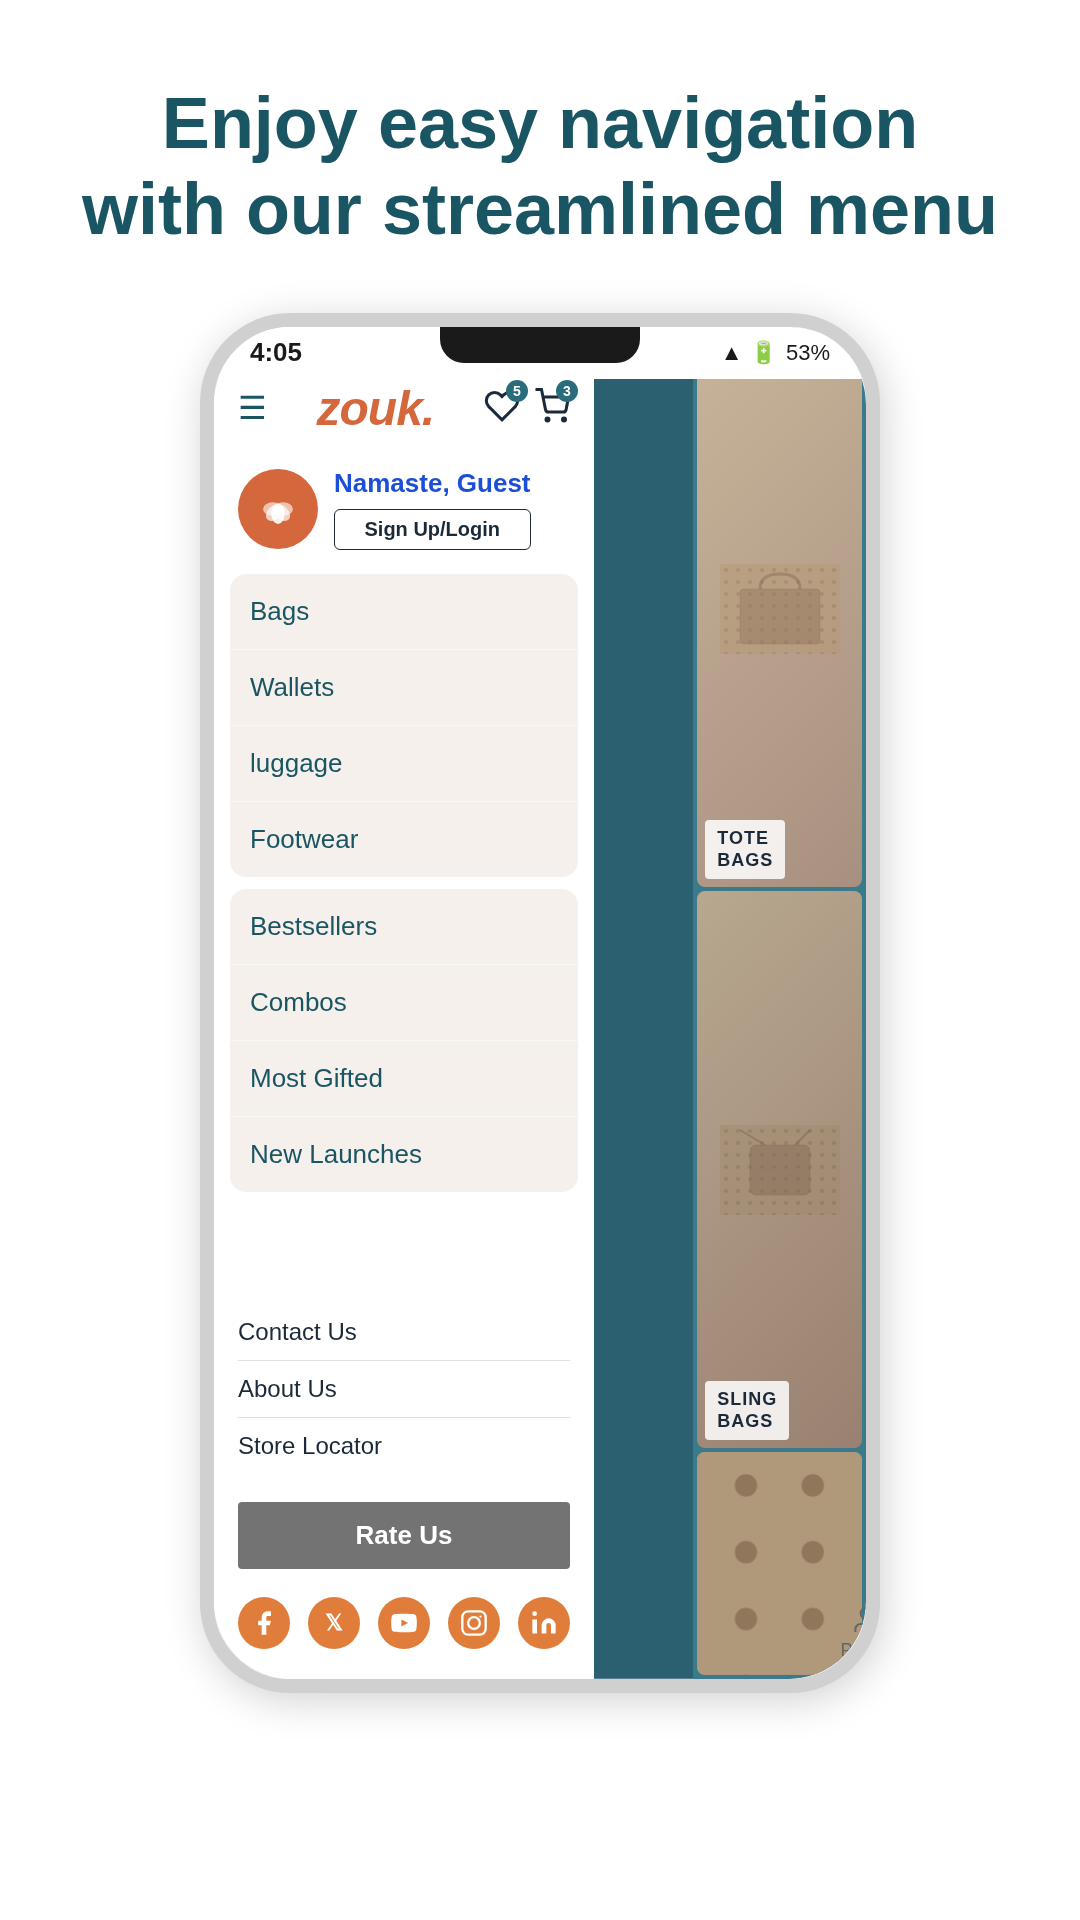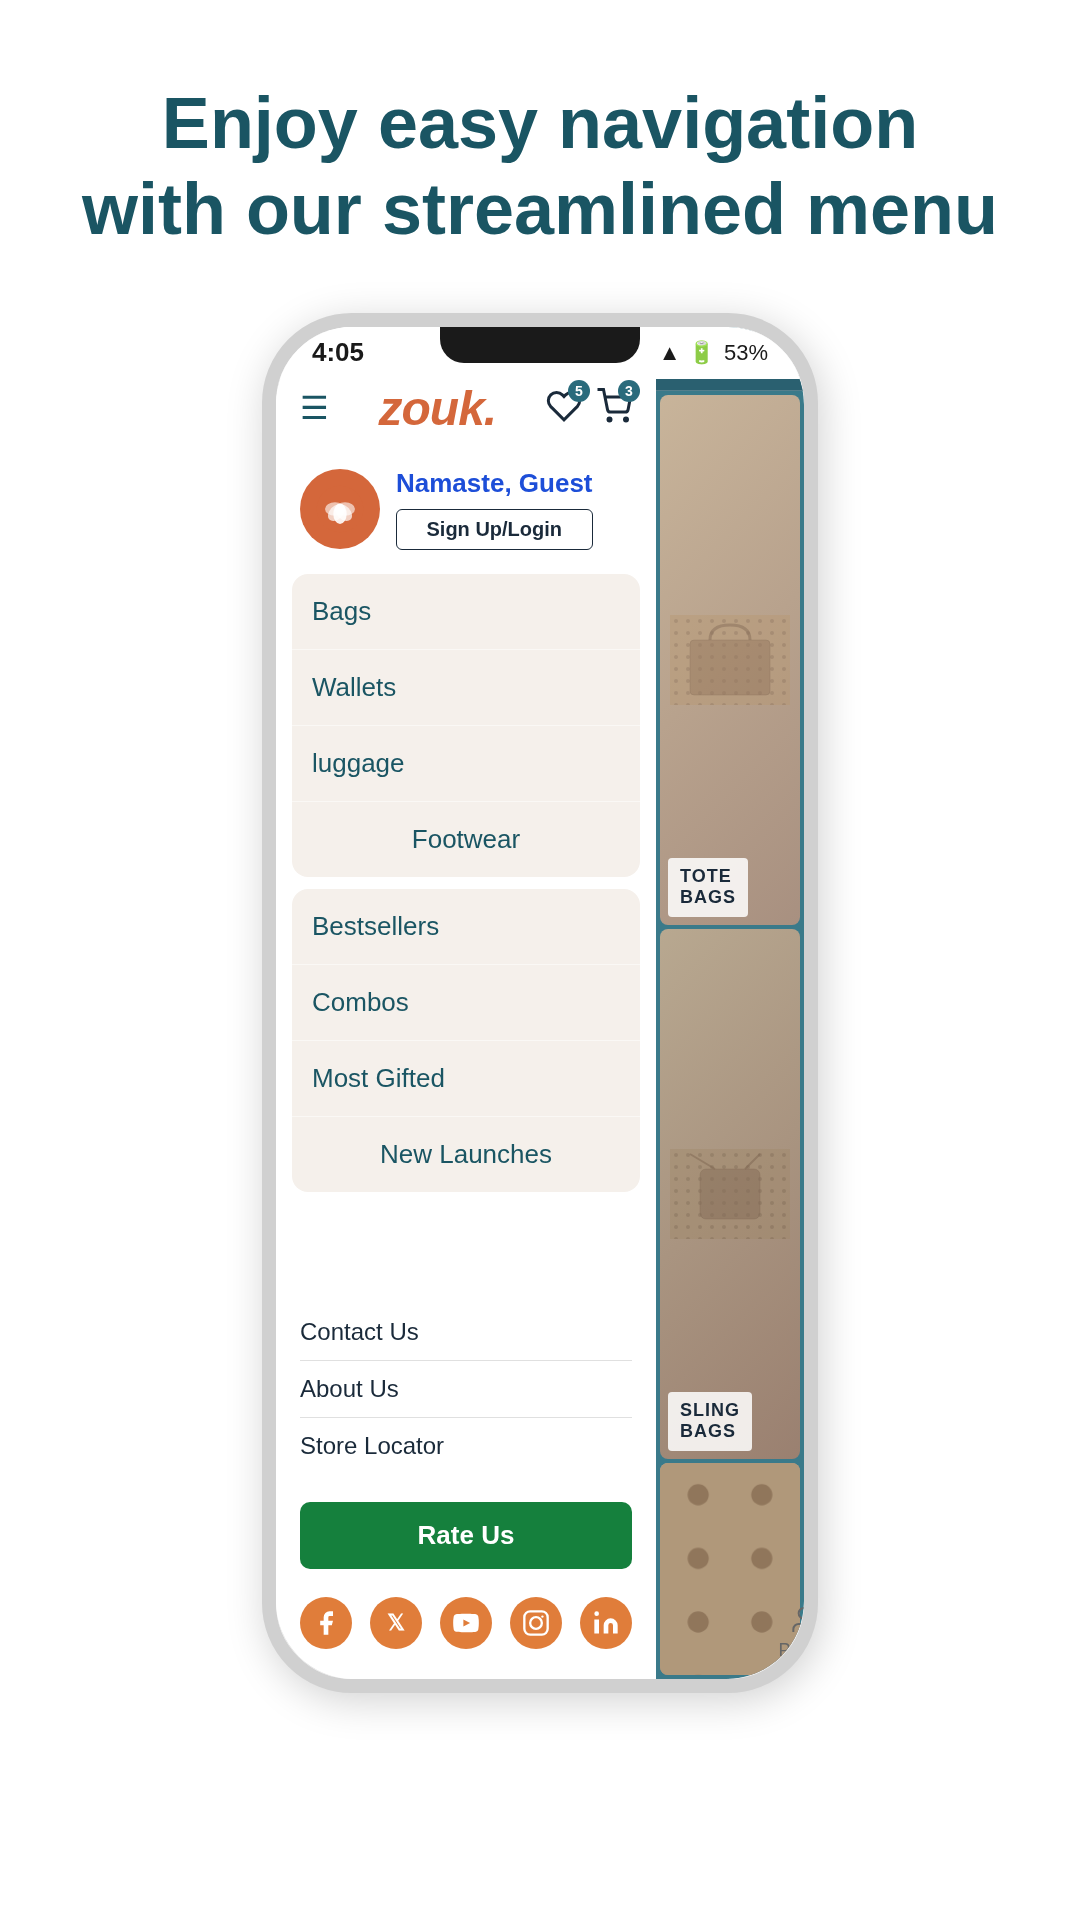--- a/index.html
+++ b/index.html
@@ -19,21 +19,21 @@
       font-size: 72px;
       font-weight: 700;
       line-height: 1.2;
       margin-top: 80px;
       margin-bottom: 60px;
       padding: 0 60px;
     }
     
     .phone-wrapper {
       position: relative;
-      width: 556px;
+      width: 680px;
       height: 1380px;
     }
     .phone-frame {
       position: absolute;
       top: 0; left: 0;
       width: 100%;
       height: 100%;
       border-radius: 90px;
       border: 14px solid #d0d0d0;
       background: #fff;
@@ -202,44 +202,43 @@
     }
     .menu-item {
       padding: 22px 20px;
       font-size: 26px;
       color: #1a5563;
       cursor: pointer;
       border-bottom: 1px solid rgba(255,255,255,0.5);
     }
     .menu-item:last-child {
       border-bottom: none;
-      text-align: center;
     }
     
     .footer-links {
       padding: 12px 24px;
     }
     .footer-link {
       font-size: 24px;
       color: #1a2a3a;
       padding: 14px 0;
       border-bottom: 1px solid #e0e0e0;
       cursor: pointer;
       display: block;
     }
     .footer-link:last-child {
       border-bottom: none;
     }
     
     .rate-btn {
       margin: 16px 24px;
-      background: #15803d;
+      background: #737373;
       color: #fff;
       border: none;
-      border-radius: 10px;
+      border-radius: 4px;
       font-size: 26px;
       padding: 18px 40px;
       cursor: pointer;
       font-weight: 600;
       display: inline-block;
     }
     
     .social-icons {
       display: flex;
       gap: 18px;
@@ -262,21 +261,21 @@
     .social-tw { background: #e07d3a; }
     .social-yt { background: #e07d3a; }
     .social-ig { background: #e07d3a; }
     .social-li { background: #e07d3a; }
 
     
     .right-panel {
       flex: 1;
       background: #3a7a8a;
       display: flex;
-      flex-direction: column;
+      flex-direction: row;
       position: relative;
       overflow: hidden;
     }
     .more-tab {
       background: #2a6070;
       color: #fff;
       font-size: 26px;
       padding: 16px 20px;
       text-align: center;
       border-bottom: 1px solid rgba(255,255,255,0.2);

